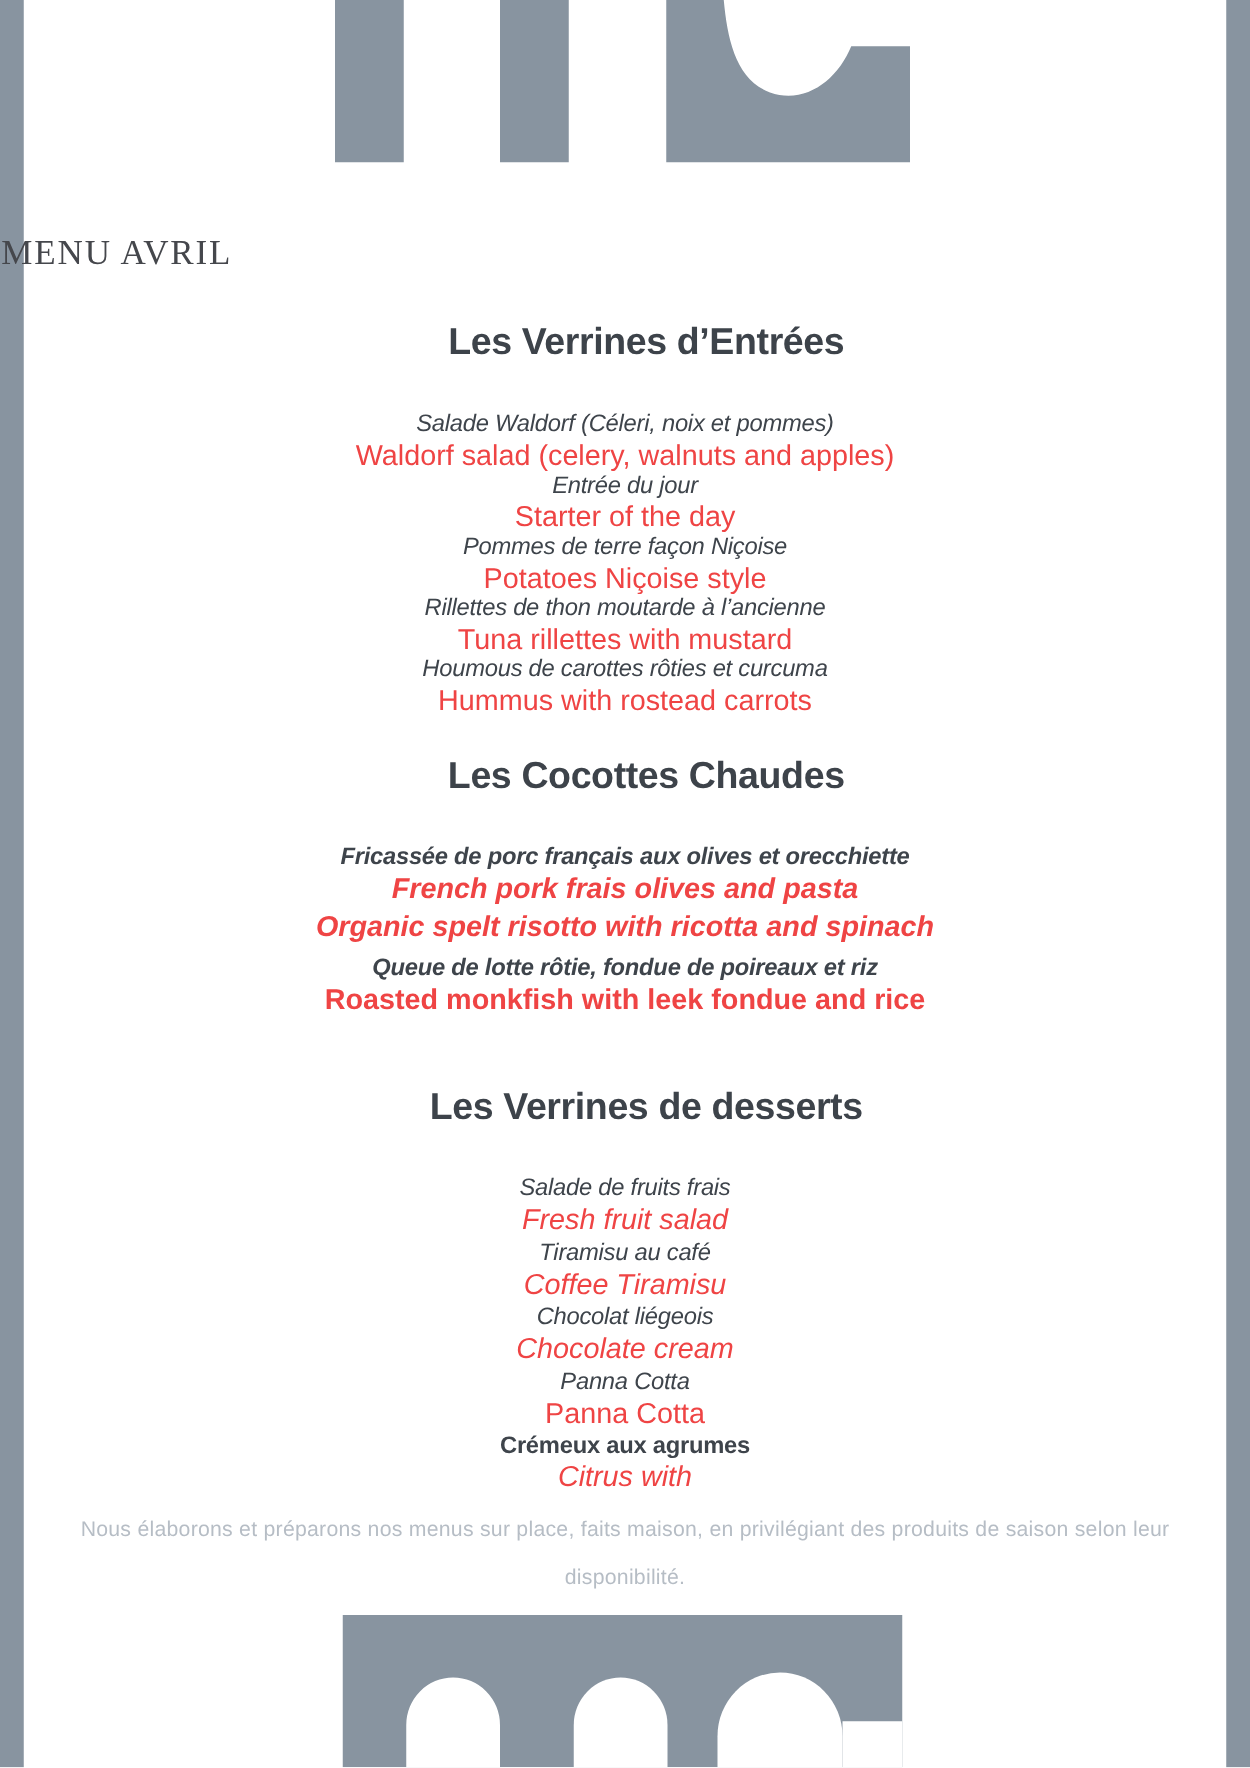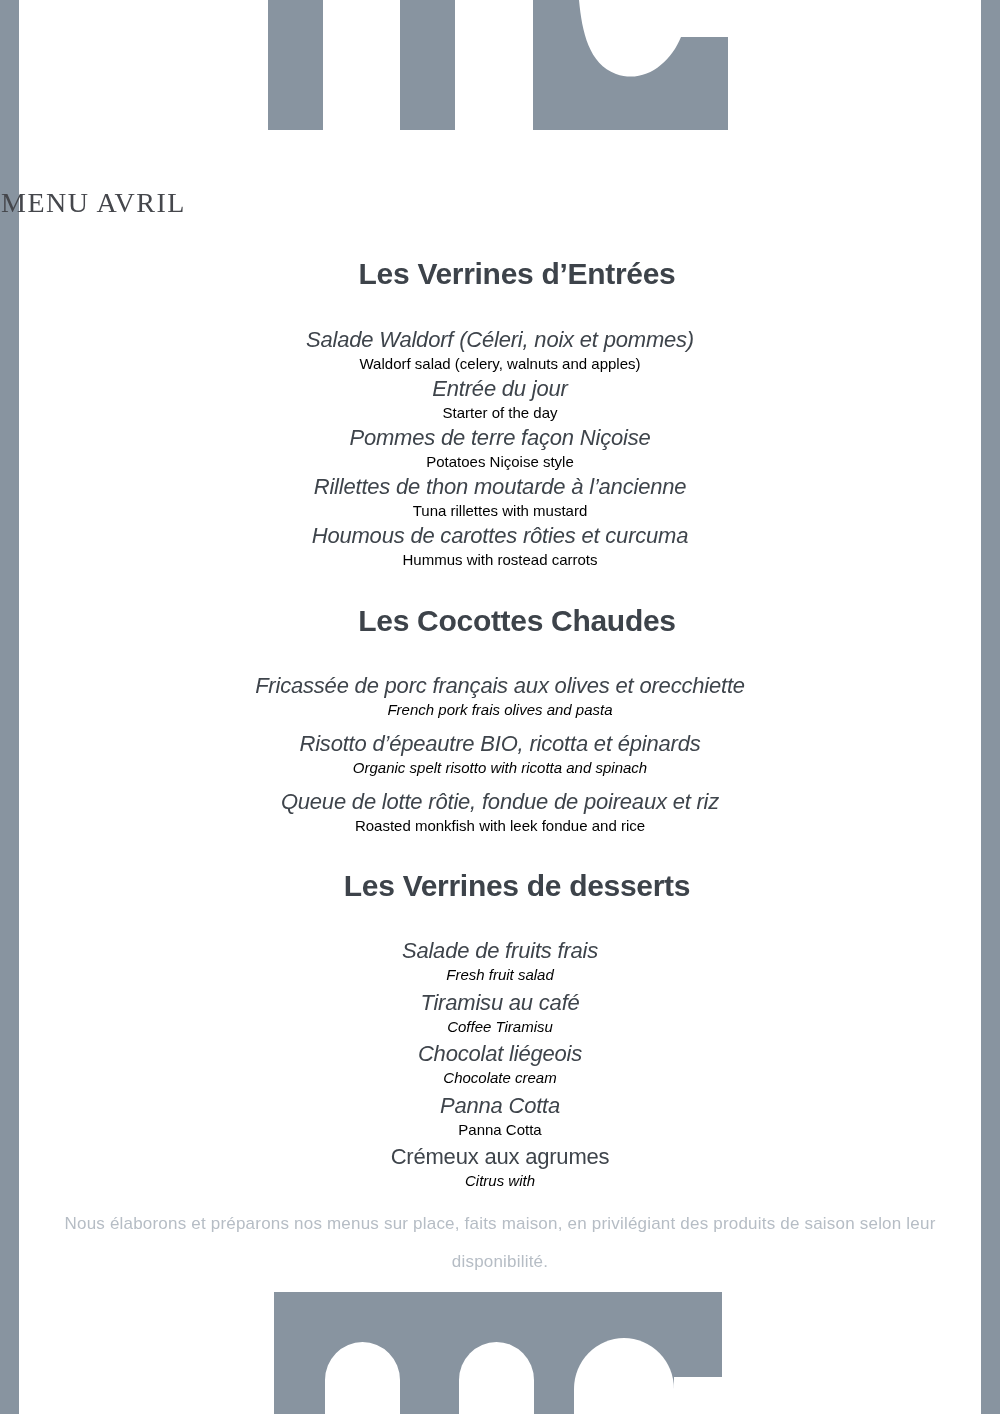--- a/index.html
+++ b/index.html
@@ -31,34 +31,34 @@
     margin:0; text-align:center;
     font-size:30px; line-height:34px; font-weight:700;
     letter-spacing:-0.3px; color:#3d434a;
   }
   .sec-heading.h1 { top:257px; }
   .sec-heading.h2 { top:604px; }
   .sec-heading.h3 { top:869px; }
 
   .items { position:absolute; left:0; width:100%; text-align:center; }
   .items.i1 { top:326px; }
-  .items.i2 { top:672px; }
+  .items.i2 { top:672px;font-weight:bold; }
   .items.i3 { top:937px; }
   .items.i2 .pair { margin-bottom:9px; }
   .items.i3 .pair { margin-bottom:2.5px; }
 
   .fr {
-    font-size:22px; line-height:27px;
+    font-size:19px; line-height:27px;
     font-style:italic; letter-spacing:-0.2px;
     color:#3e444b;
   }
-  .fr.upright { font-style:normal; }
+  .fr.upright { font-style:normal;font-weight:bold; }
   .en {
-    font-size:15px; line-height:22px;
-    font-style:normal; color:#000000;
+    font-size:23px; line-height:22px;
+    font-style:normal; color:#ef4444;
   }
   .en.italic { font-style:italic; }
 
   .footer {
     position:absolute; top:1205px; left:0; width:100%;
     text-align:center; color:#b6bdc5;
     font-size:17px; line-height:38px; letter-spacing:0.2px;
   }
   .footer div { white-space:nowrap; }
 </style>
@@ -106,21 +106,20 @@
     </div>
   </div>
 
   <h2 class="sec-heading h2">Les Cocottes Chaudes</h2>
   <div class="items i2">
     <div class="pair">
       <div class="fr">Fricassée de porc français aux olives et orecchiette</div>
       <div class="en italic">French pork frais olives and pasta</div>
     </div>
     <div class="pair">
-      <div class="fr">Risotto d’épeautre BIO, ricotta et épinards</div>
       <div class="en italic">Organic spelt risotto with ricotta and spinach</div>
     </div>
     <div class="pair">
       <div class="fr">Queue de lotte rôtie, fondue de poireaux et riz</div>
       <div class="en">Roasted monkfish with leek fondue and rice</div>
     </div>
   </div>
 
   <h2 class="sec-heading h3">Les Verrines de desserts</h2>
   <div class="items i3">

